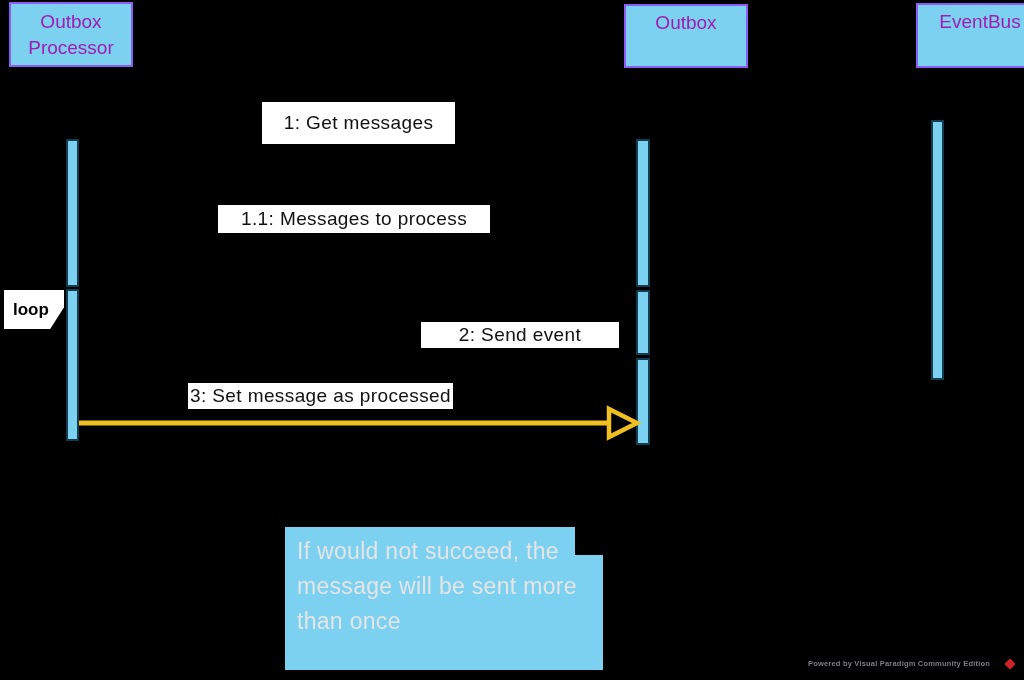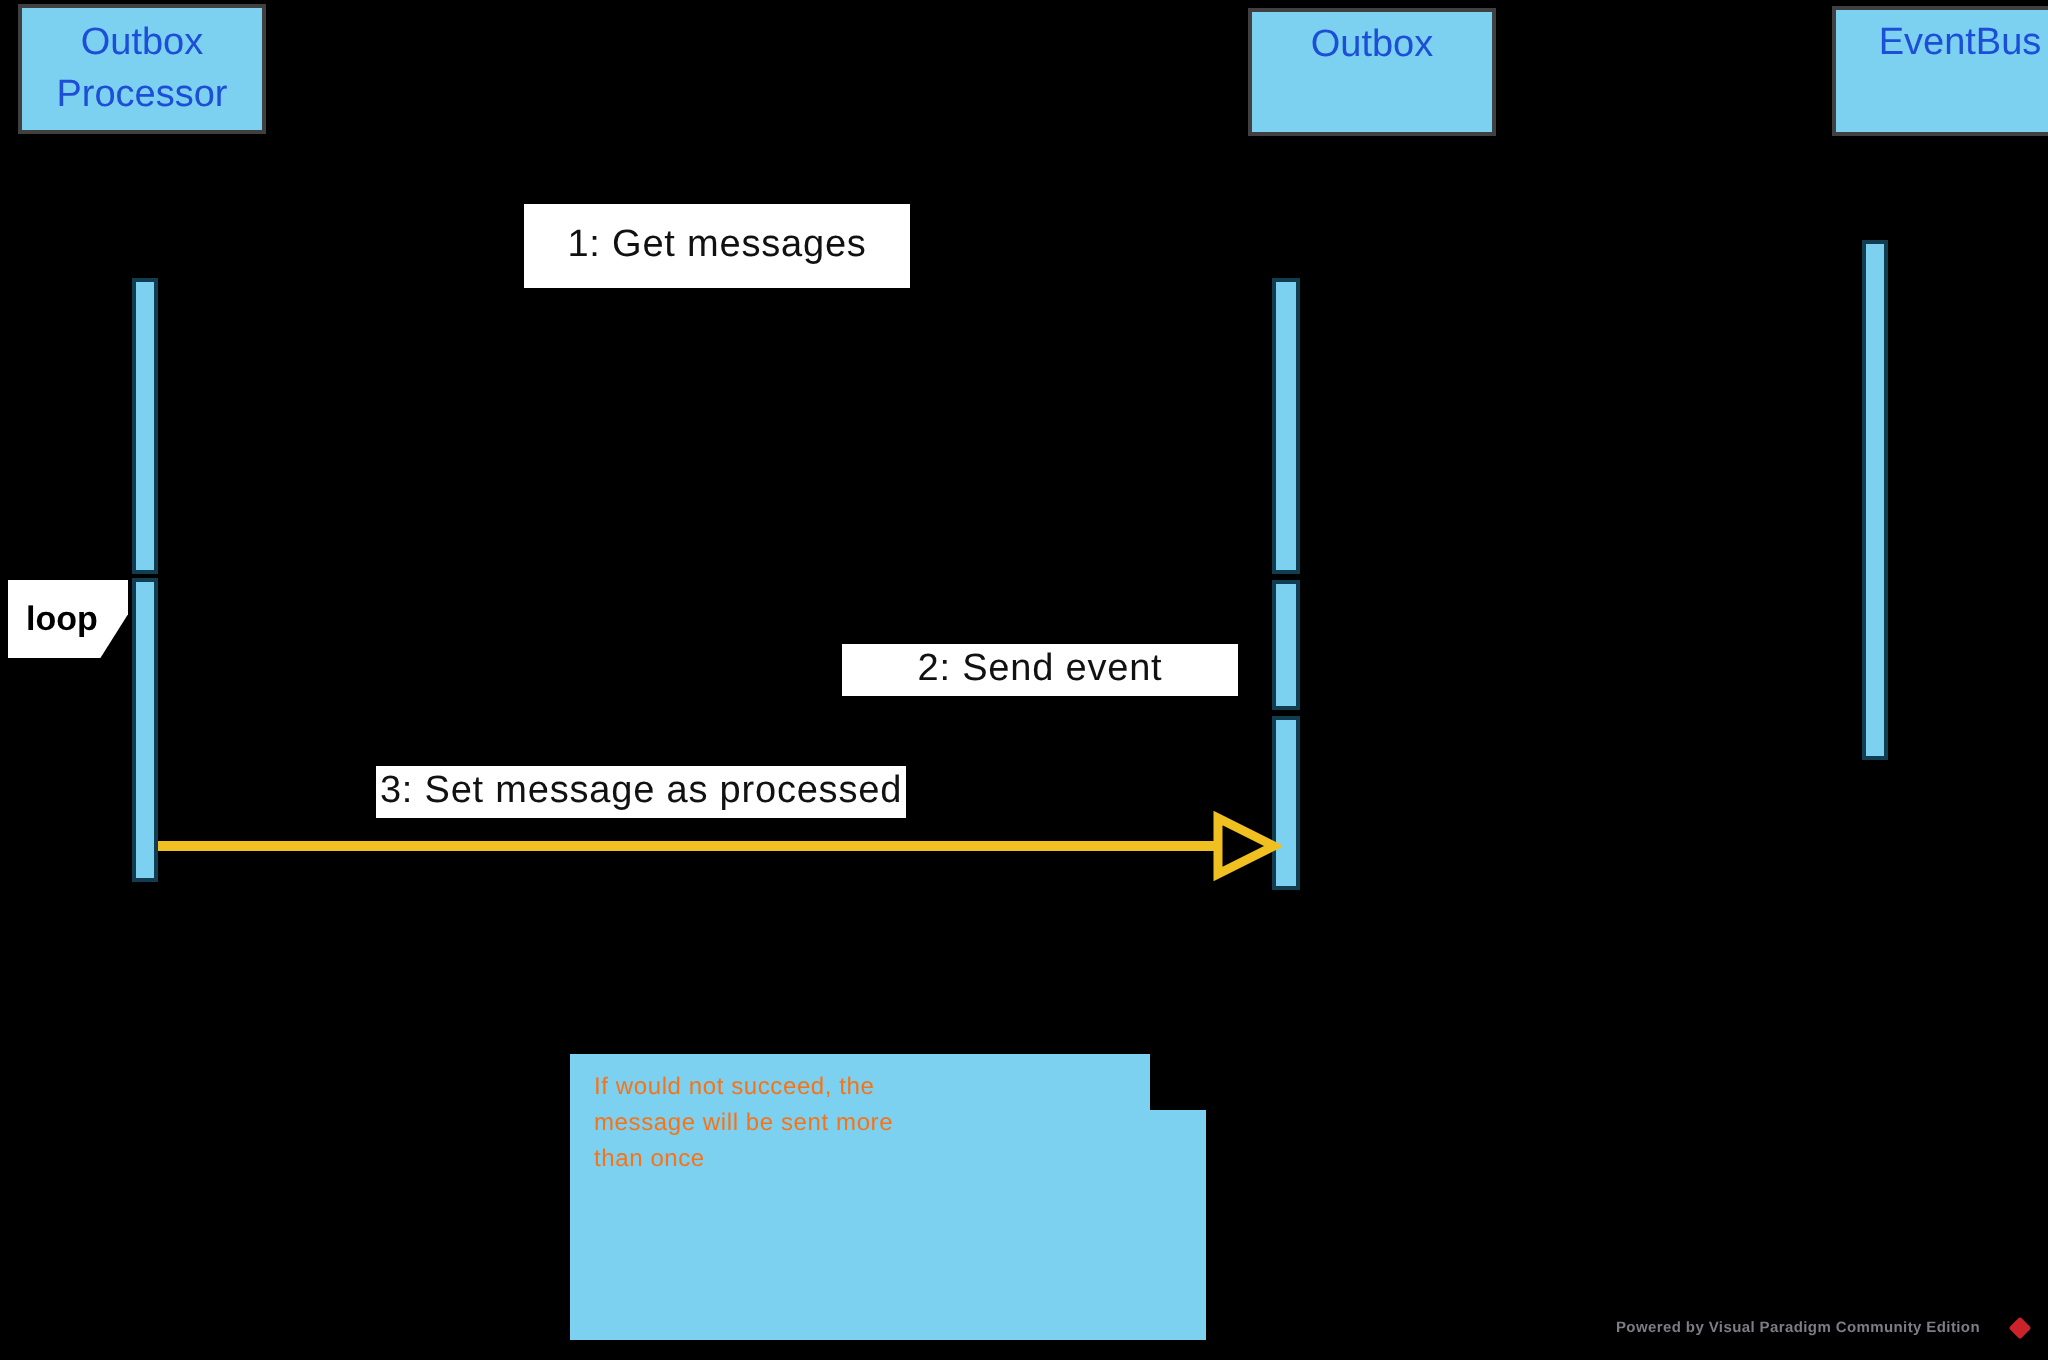--- a/index.html
+++ b/index.html
@@ -12,25 +12,25 @@
     position: relative;
     width: 1024px;
     height: 680px;
     background: #000;
     overflow: hidden;
   }
   
   .pbox {
     position: absolute;
     background: #7CD0F0;
-    border: 2px solid #404040;
+    border: 2px solid #8b5cf6;
     box-sizing: border-box;
     display: flex;
     justify-content: center;
-    color: #1d4ed8;
+    color: #a21caf;
     font-size: 19px;
     line-height: 1.35;
     text-align: center;
   }
   .pbox.center-v { align-items: center; }
   .pbox.top-v { align-items: flex-start; padding-top: 4px; margin-left: 43px; }
   
   .lifeline {
     position: absolute;
     width: 0;
@@ -86,22 +86,22 @@
     width: 318px;
     height: 143px;
     background: #7CD0F0;
     clip-path: polygon(0 0, 290px 0, 290px 28px, 318px 28px, 318px 143px, 0 143px);
   }
   .note-text {
     position: absolute;
     left: 297px;
     top: 534px;
     width: 290px;
-    color: #f97316;
-    font-size: 12px;
+    color: #e5e5e5;
+    font-size: 23px;
     letter-spacing: 0.3px;
     line-height: 1.52;
     white-space: pre-line;
   }
   
   .watermark {
     position: absolute;
     top: 659px;
     right: 10px;
     display: flex;
@@ -150,20 +150,23 @@
 
   <div class="activation" style="left:931px; top:120px; width:13px; height:260px;"></div>
 
   <div class="loop-label">
     <span>loop</span>
   </div>
 
   <div class="msg-label" style="left:262px; top:102px; width:193px; height:42px;">
     <span>1: Get messages</span>
   </div>
+  <div class="msg-label" style="left:218px; top:205px; width:272px; height:28px;">
+    <span>1.1: Messages to process</span>
+  </div>
   <div class="msg-label" style="left:421px; top:322px; width:198px; height:26px;">
     <span>2: Send event</span>
   </div>
   <div class="msg-label" style="left:188px; top:383px; width:265px; height:26px;">
     <span>3: Set message as processed</span>
   </div>
 
   <svg class="arrow3" width="562" height="38">
     <line x1="0" y1="18" x2="531" y2="18" stroke="#F0C020" stroke-width="5"></line>
     <polygon points="530,4 558,18 530,32" fill="none" stroke="#F0C020" stroke-width="4.5"></polygon>

